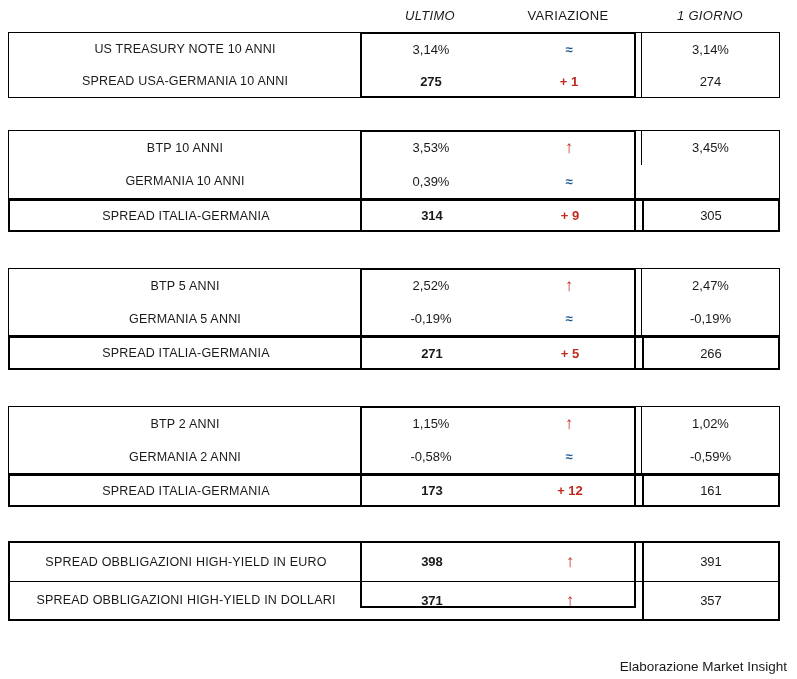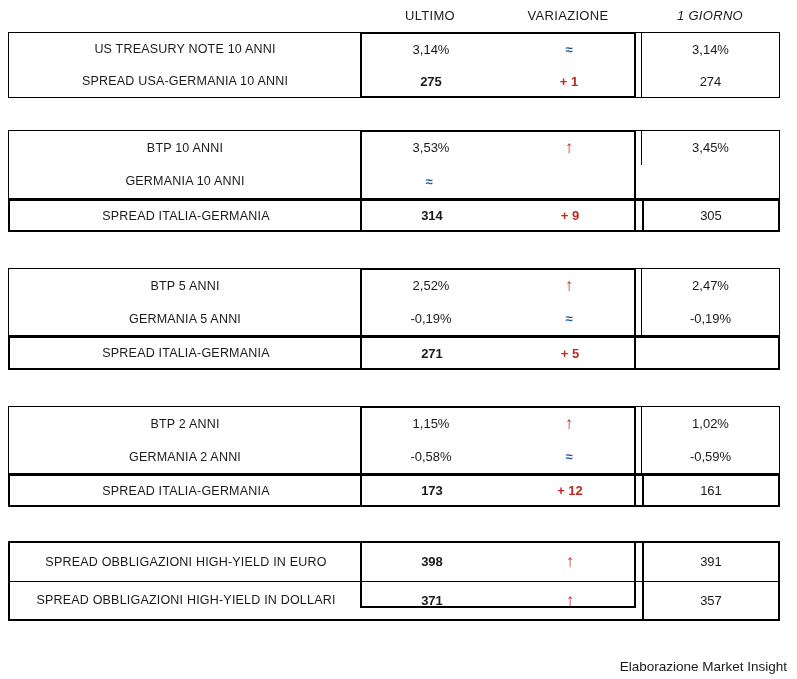--- a/index.html
+++ b/index.html
@@ -25,21 +25,21 @@
     position: absolute;
     top: 5px;
     height: 20px;
     display: flex;
     align-items: center;
     justify-content: center;
     font-size: 13px;
     letter-spacing: 0.3px;
     color: var(--ink);
   }
-  #hdr-ultimo  { left: 360px; width: 140px; }
+  #hdr-ultimo  { left: 360px; width: 140px; font-style: italic; }
   #hdr-var     { left: 500px; width: 136px; }
   #hdr-giorno  { left: 640px; width: 140px; font-style: italic; }
 
   
   .box {
     position: absolute;
     left: 8px;
     width: 772px;
     background: #ffffff;
     display: flex;
@@ -155,20 +155,23 @@
       <div class="cell c-var">
           <span class="sym-up">↑</span>
         </div>
       <div class="c-gap"></div>
       <div class="cell c-right">
           <span class="val">3,45%</span>
         </div>
     </div>
     <div class="row">
       <div class="cell c-label">GERMANIA 10 ANNI</div>
+      <div class="cell c-ultimo">
+          <span class="val">0,39%</span>
+        </div>
       <div class="cell c-var">
           <span class="sym-flat">≈</span>
         </div>
       <div class="c-gap"></div>
     </div>
   </div>
   <div class="box thick" id="g2-spread">
     <div class="row">
       <div class="cell c-label">SPREAD ITALIA-GERMANIA</div>
       <div class="cell c-ultimo">
@@ -215,20 +218,23 @@
   <div class="box thick" id="g3-spread">
     <div class="row">
       <div class="cell c-label">SPREAD ITALIA-GERMANIA</div>
       <div class="cell c-ultimo">
           <span class="val bold">271</span>
         </div>
       <div class="cell c-var">
           <span class="sym-upnum">+ 5</span>
         </div>
       <div class="c-gap"></div>
+      <div class="cell c-right">
+          <span class="val">266</span>
+        </div>
     </div>
   </div>
 
   <div class="box thin" id="g4-upper">
     <div class="row">
       <div class="cell c-label">BTP 2 ANNI</div>
       <div class="cell c-ultimo">
           <span class="val">1,15%</span>
         </div>
       <div class="cell c-var">

